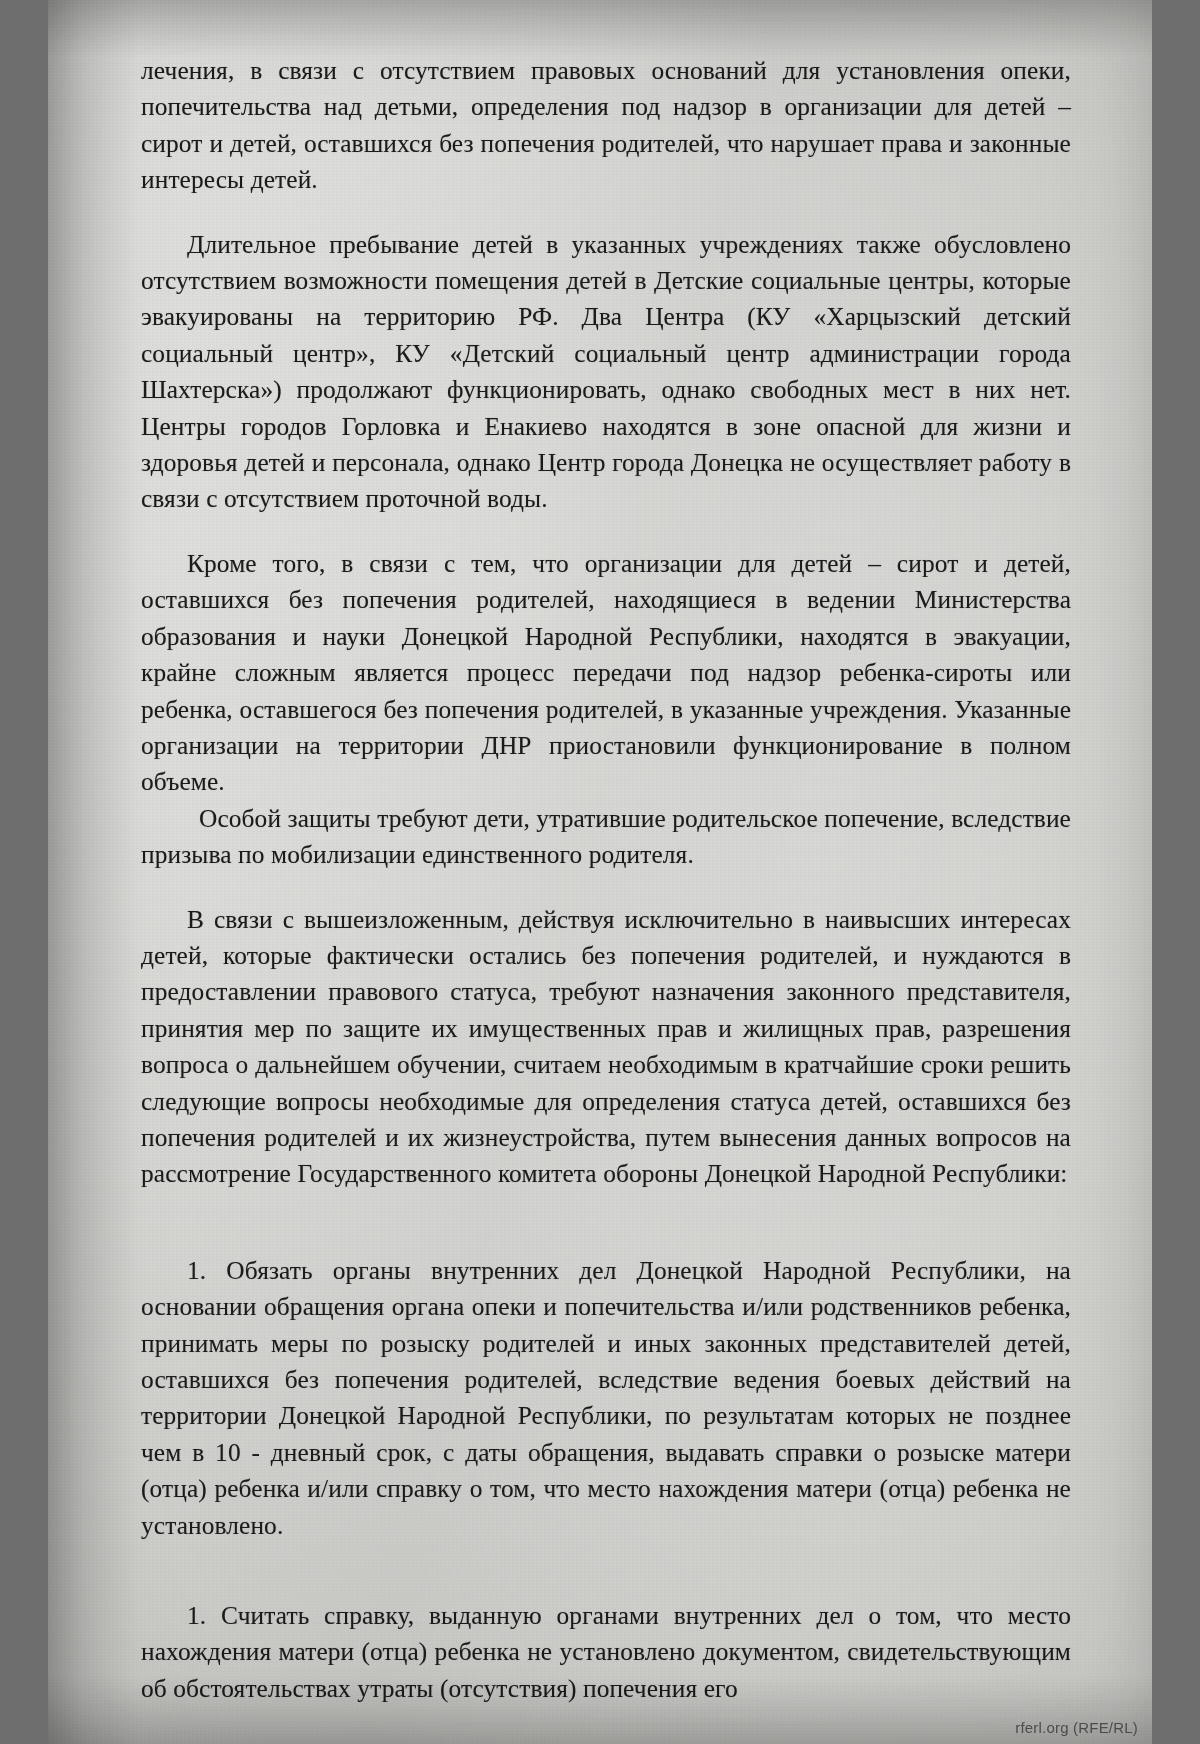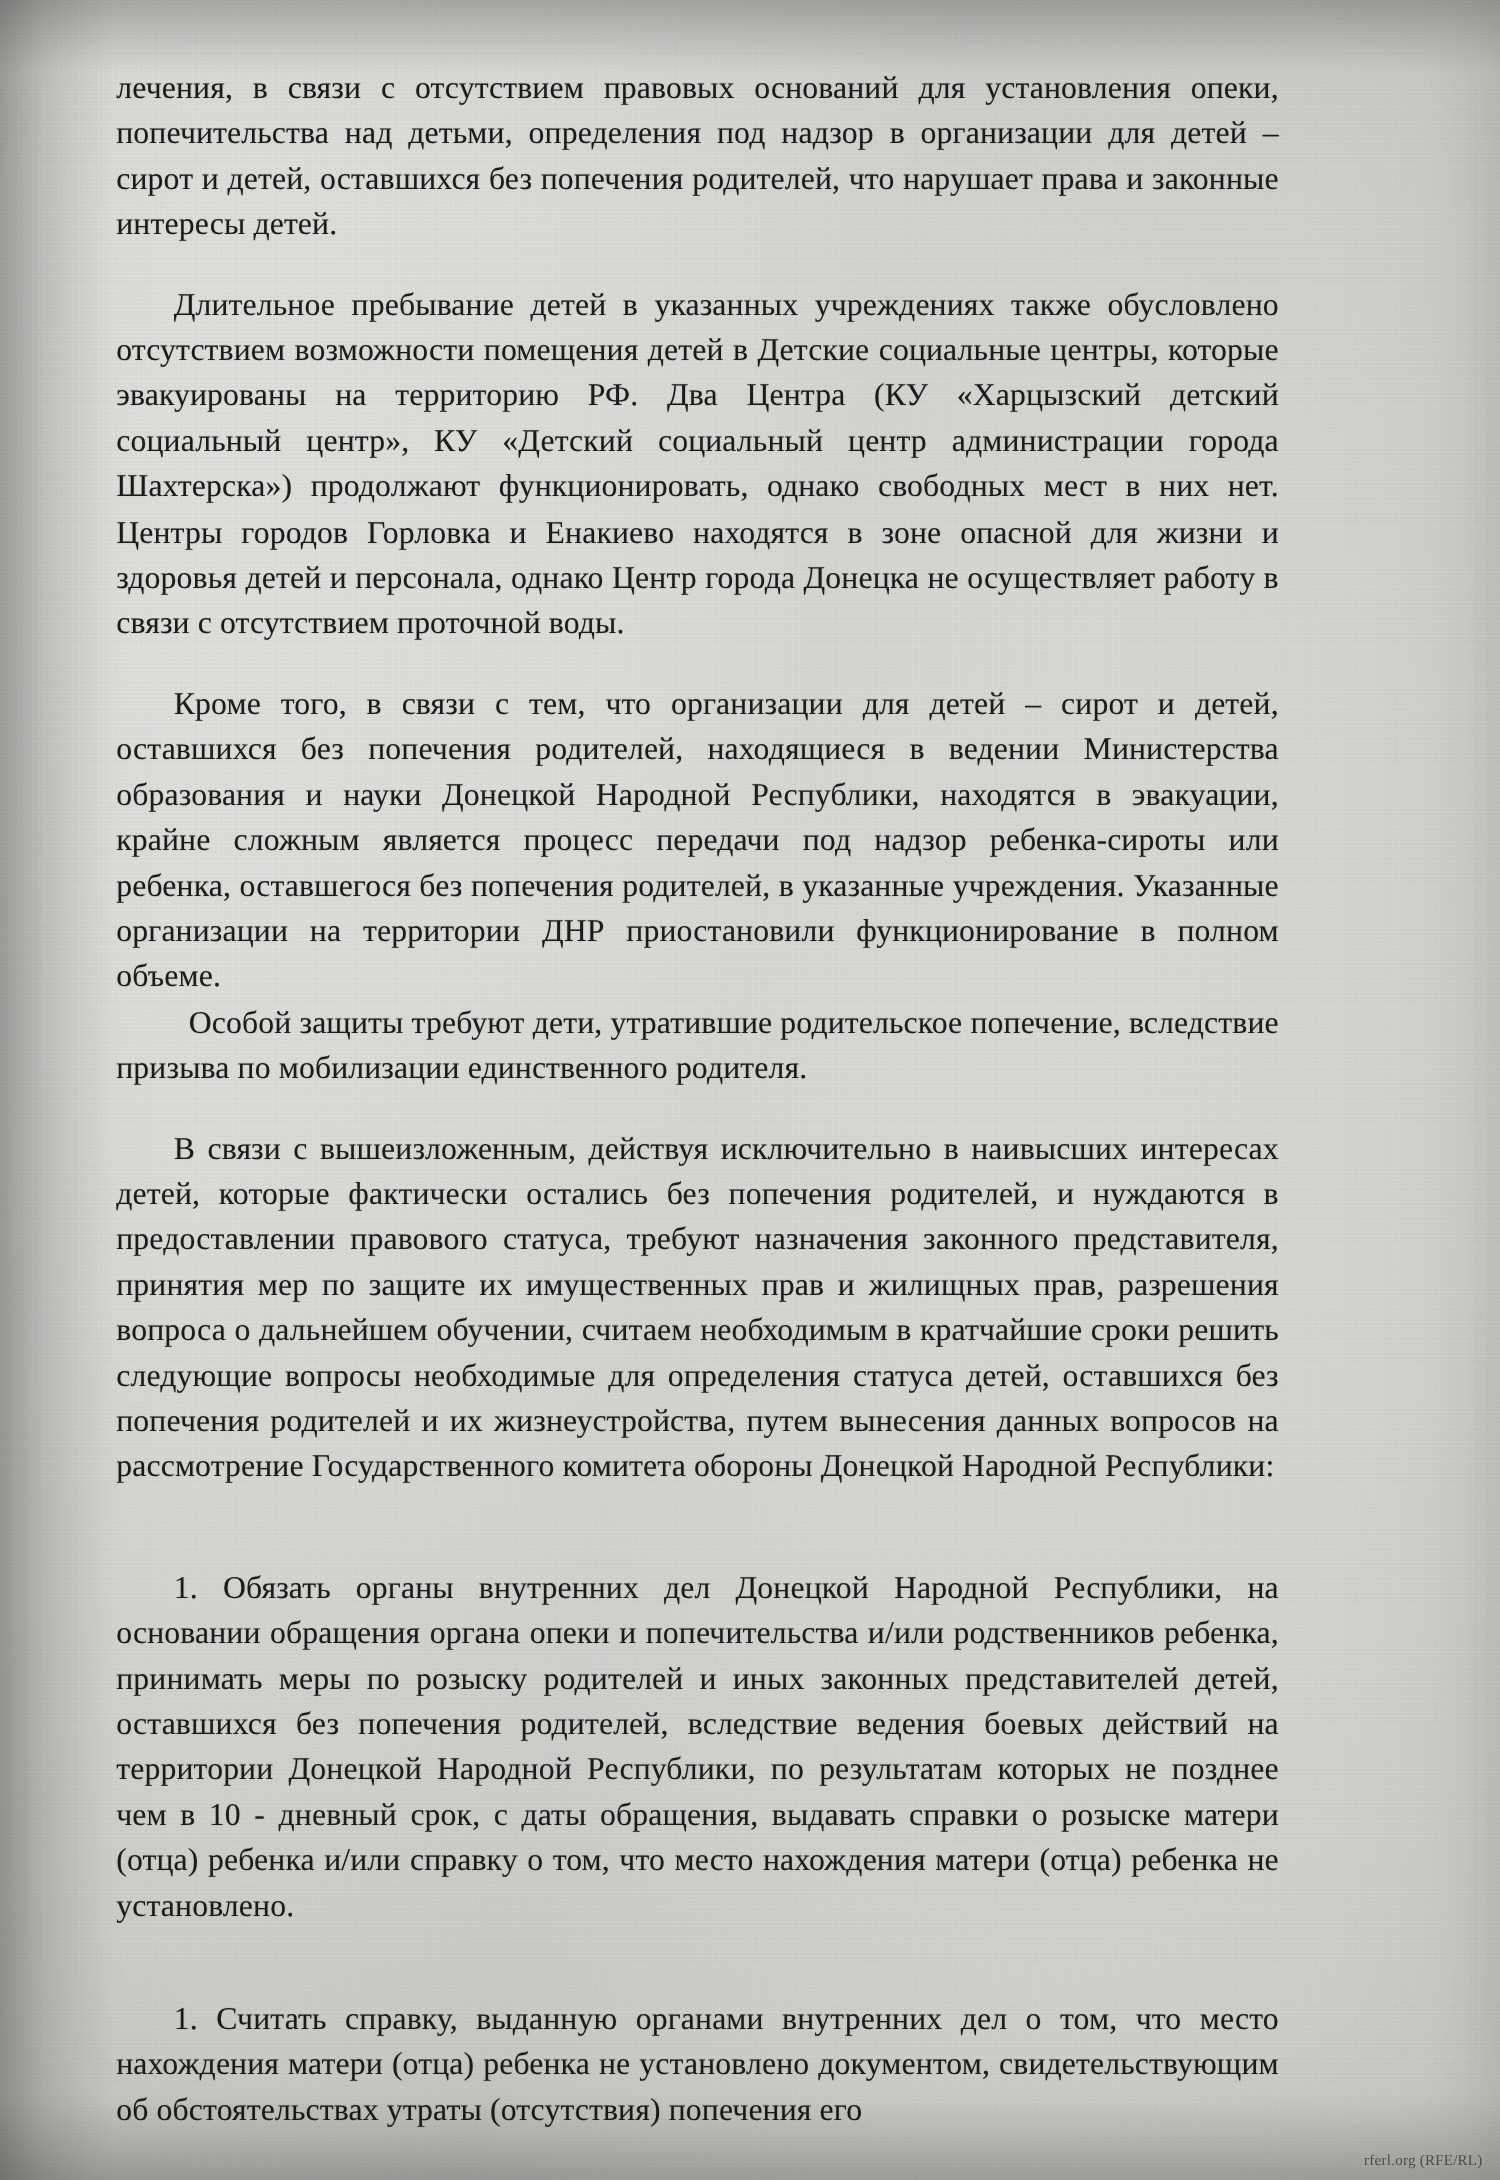--- a/index.html
+++ b/index.html
@@ -2,21 +2,21 @@
 <html lang="ru"><head>
 <meta charset="utf-8">
 <style>
   html, body {
     margin: 0;
     padding: 0;
     background: #6e6e6e;
   }
   .page {
     position: relative;
-    width: 1200px;
+    width: 1104px;
     height: 1744px;
     margin: 0 auto;
     background:
       linear-gradient(103deg, rgba(255,255,255,0.10) 0%, rgba(0,0,0,0.07) 48%, rgba(255,255,255,0.05) 100%),
       radial-gradient(ellipse at 42% 36%, #e9e9e6 0%, #e2e2df 38%, #d6d6d2 70%, #c6c6c2 100%);
     overflow: hidden;
     font-family: "Liberation Serif", "DejaVu Serif", serif;
     color: #1b1b1b;
   }
   
@@ -80,22 +80,22 @@
     text-indent: 58px;
   }
   .gap-sm { height: 0px; }
   .gap-md { height: 26px; }
   .gap-lg { height: 32px; }
 
   .credit {
     position: absolute;
     right: 14px;
     bottom: 8px;
-    font-family: Liberation Serif, serif;
-    font-size: 12px;
+    font-family: Liberation Sans, sans-serif;
+    font-size: 15px;
     color: #3c3c3c;
     opacity: .85;
     letter-spacing: .2px;
   }
 </style>
 </head>
 <body>
 
 <div class="page">
 

